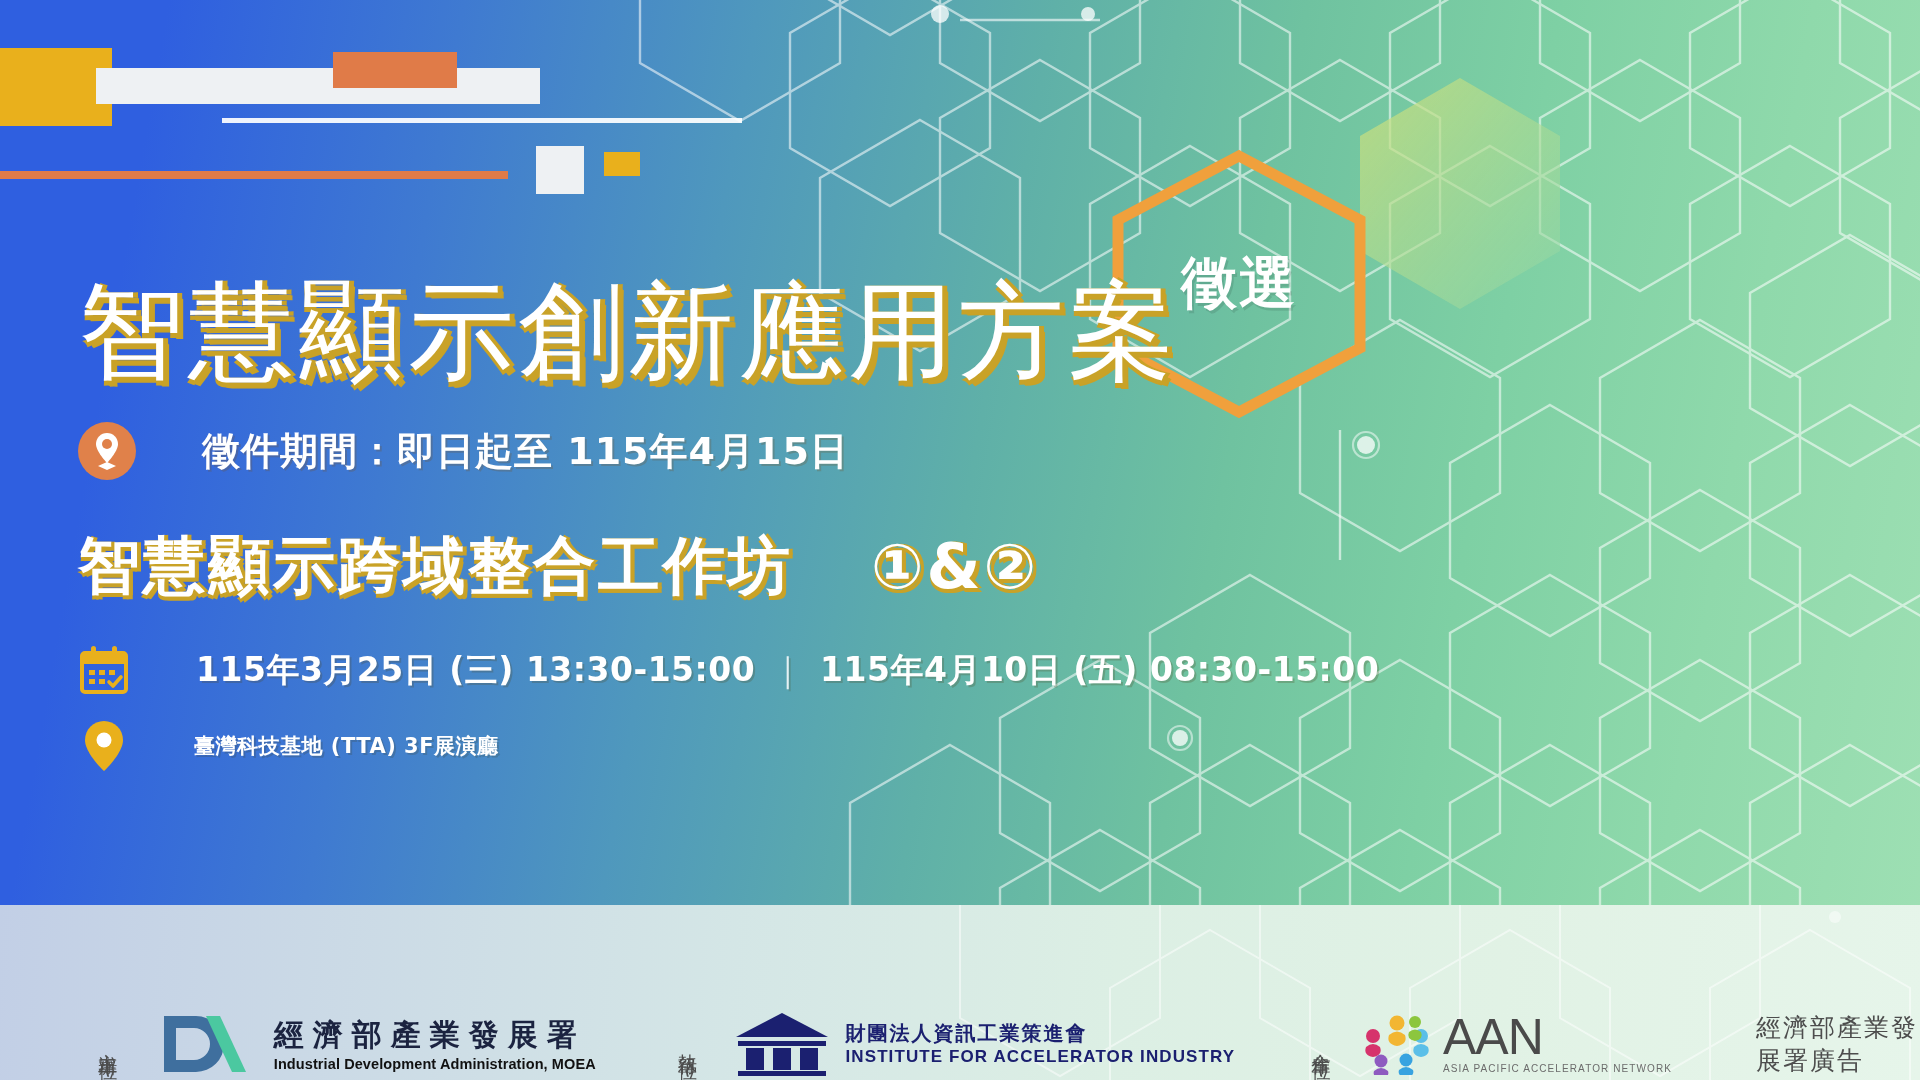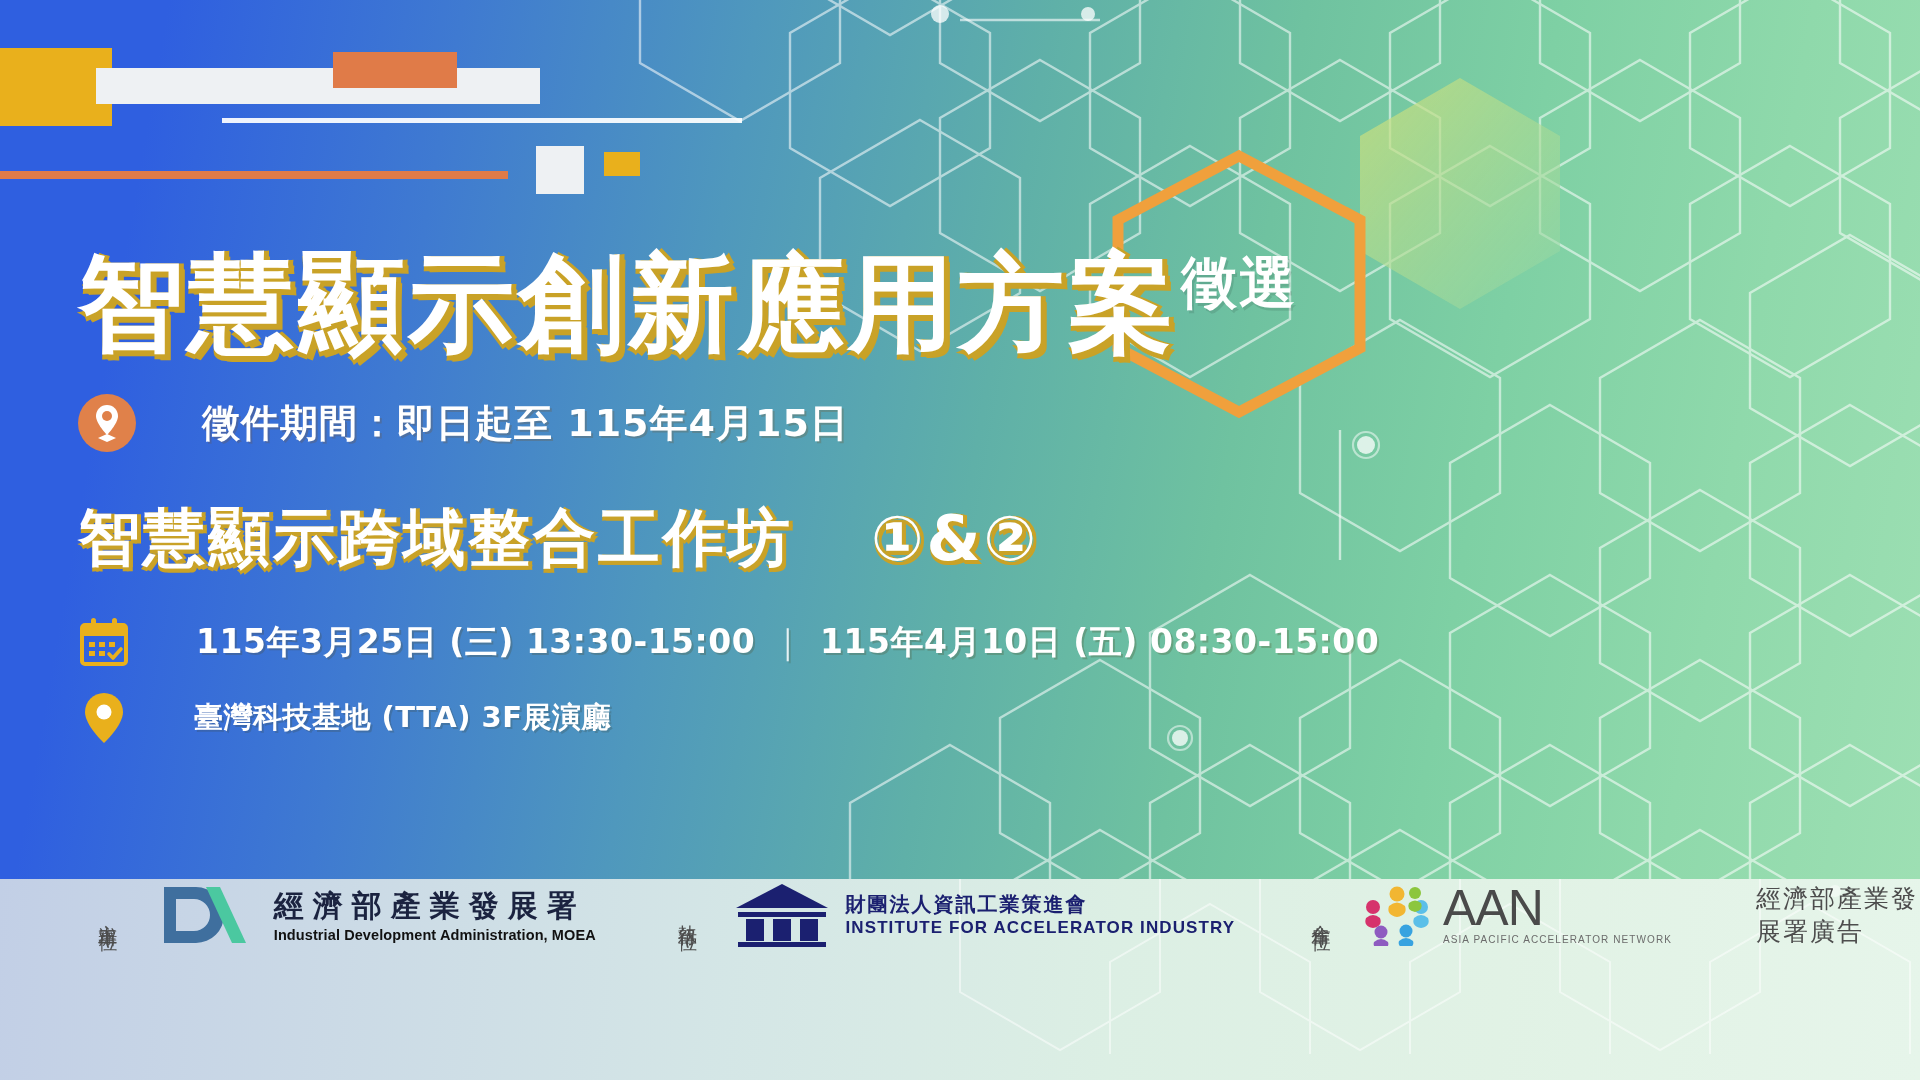--- a/index.html
+++ b/index.html
@@ -50,28 +50,29 @@
     font-size:56px; font-weight:700; color:#ffffff;
     letter-spacing:2px;
     text-shadow:2px 3px 0 rgba(0,0,0,.10);
     font-family:"DejaVu Sans","Liberation Sans",sans-serif;
   }
 
   
   .content { position:absolute; left:78px; top:248px; width:1300px; }
 
   .main-title {
-    font-size:106px; font-weight:700; line-height:1.06;
+    font-size:106px; font-weight:400; line-height:1.06;
     color:#ffffff; letter-spacing:4px; white-space:nowrap;
     font-family:"DejaVu Sans","Liberation Sans",sans-serif;
     text-shadow:
        5px 5px 0 #c9a227,
        5px 0   0 #c9a227,
        0   5px 0 #c9a227,
        6px 6px 0 #c9a227;
+    margin-top: 28px;
   }
 
   .row { display:flex; align-items:center; white-space:nowrap;gap:48px; }
 
   .deadline-row { margin-top:34px; }
   .icon-circle-orange {
     width:58px; height:58px; border-radius:50%;
     background:#e0814a; flex:0 0 58px;
     display:flex; align-items:center; justify-content:center;
     margin-right:18px;
@@ -99,32 +100,32 @@
   .date-text {
     font-size:33px; font-weight:700; color:#ffffff; letter-spacing:.5px;
     font-family:"DejaVu Sans","Liberation Sans",sans-serif;
     text-shadow:2px 2px 0 rgba(80,70,30,.25);
   }
   .date-sep { margin:0 16px; opacity:.85; font-weight:400; }
 
   .venue-row { margin-top:24px; }
   .pin-icon { width:44px; height:52px; flex:0 0 44px; margin-right:20px; margin-left:4px;}
   .venue-text {
-    font-size:29px; font-weight:700; color:#ffffff; letter-spacing:.5px;
+    font-size:21px; font-weight:700; color:#ffffff; letter-spacing:.5px;
     font-family:"DejaVu Sans","Liberation Sans",sans-serif;
     text-shadow:2px 2px 0 rgba(60,70,60,.25);
   }
 
   
   .footer {
-    position:absolute; left:0; bottom:0; width:1920px; height:201px;
+    position:absolute; left:0; bottom:0; width:1920px; height:175px;
     background:linear-gradient(95deg,
         #c2cfe6 0%, #cbdae6 18%, #d4e6e6 38%,
         #dcefe4 58%, #e1f2e5 78%, #e6f5ea 100%);
-    display:flex; align-items:flex-start;
+    display:flex; align-items:flex-end;
   }
   .footer-decor { position:absolute; inset:0; pointer-events:none; opacity:.6;}
   .footer-inner { position:relative; display:flex; align-items:center; width:100%; padding-left:96px;}
 
   .vlabel {
     writing-mode:vertical-rl; text-orientation:upright;
     font-size:19px; color:#4d4d4d; letter-spacing:3px; line-height:1.25;
     font-family:"DejaVu Sans","Liberation Sans",sans-serif;
     flex:0 0 auto;
   }

